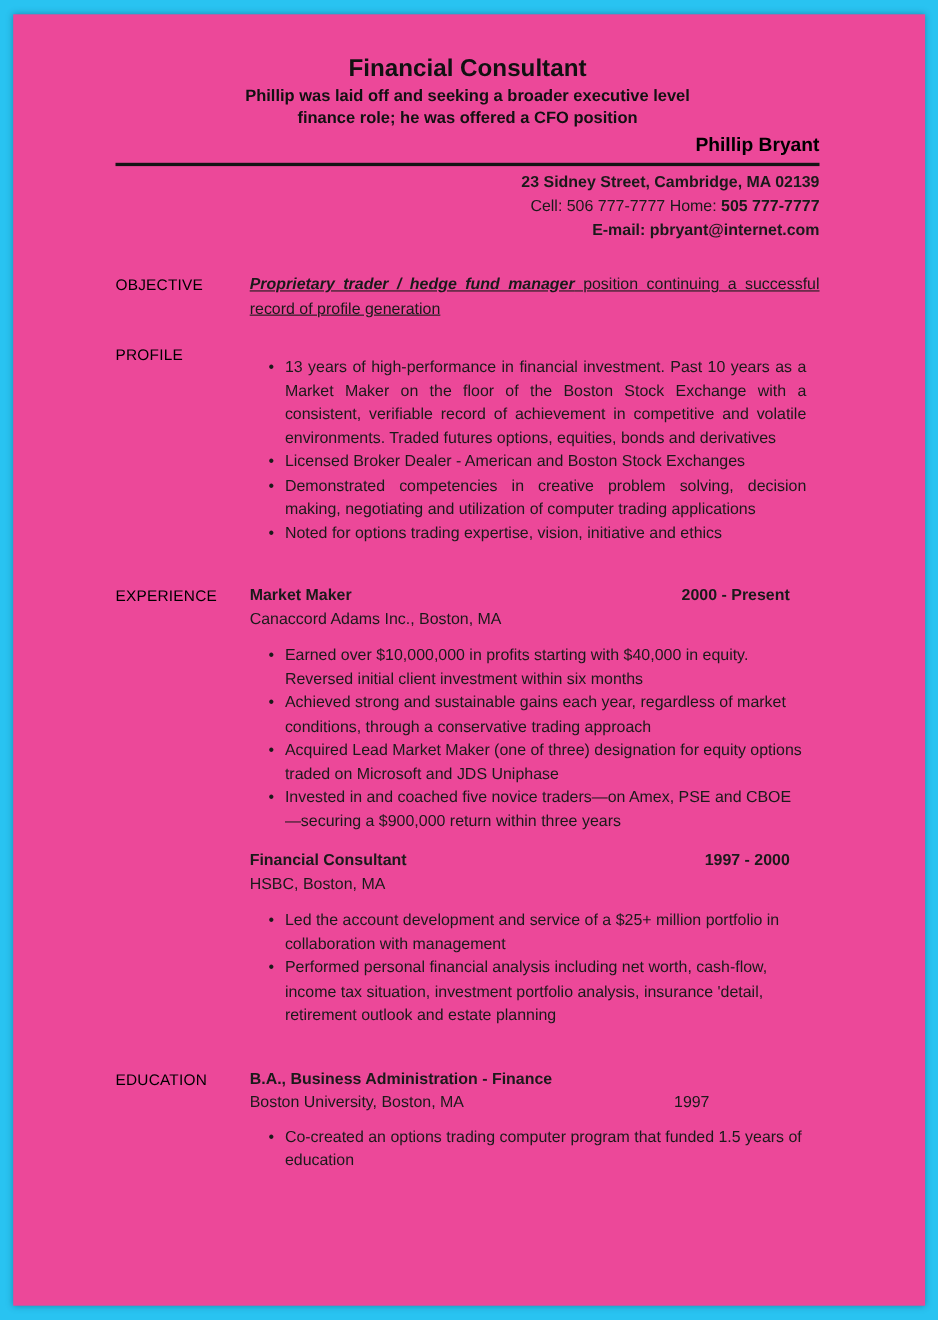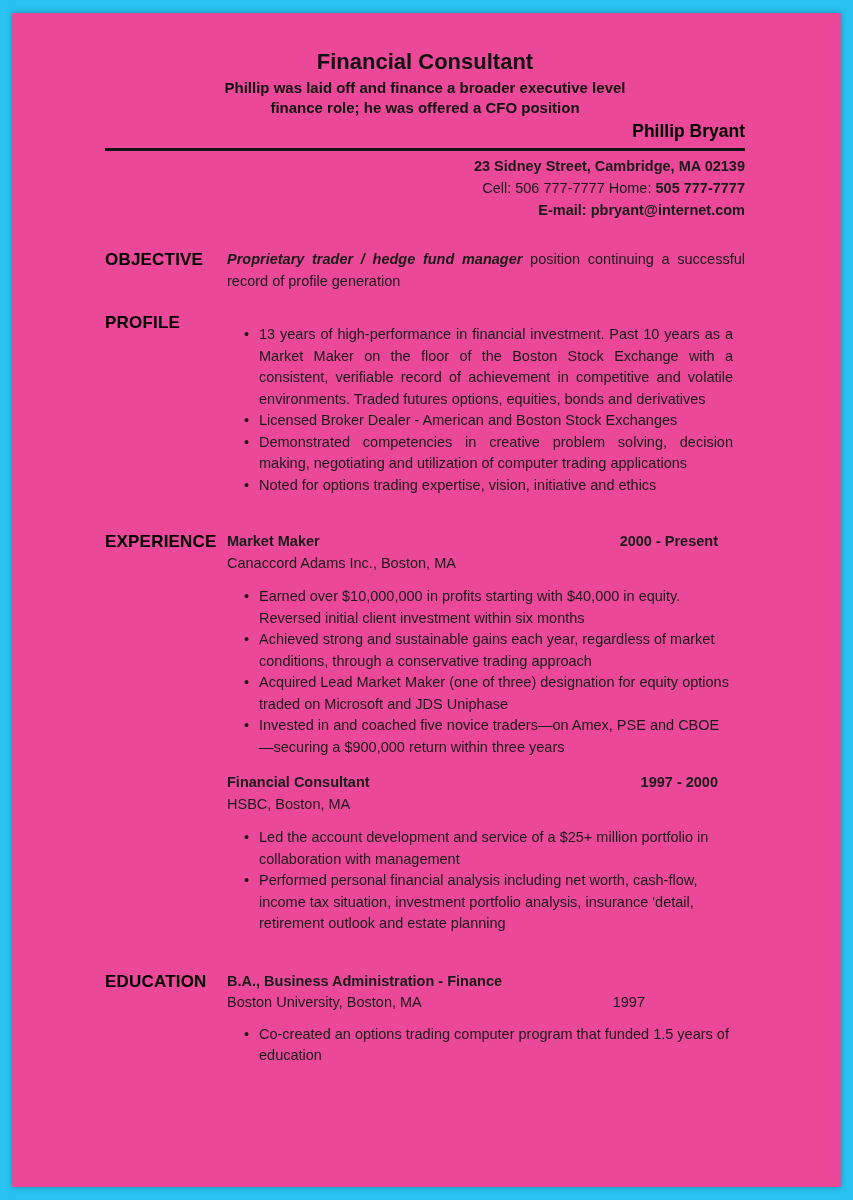--- a/index.html
+++ b/index.html
@@ -36,28 +36,28 @@
     margin-top:6px;height:3px;background:#141414;border:none;width:100%;
   }
   .contact{ text-align:right; margin-top:4px; }
   .contact .line{ line-height:22px; font-weight:700; }
   .contact .plain{ font-weight:400; }
   .contact .bold{ font-weight:700; }
   
   .section{ display:flex; }
   .section-label{
     flex:none;width:122px;
-    font-weight:700;font-size:17px;letter-spacing:.2px;color:#000;
+    font-weight:400;font-size:14px;letter-spacing:.2px;color:#000;
   }
   .section-body{ flex:1;min-width:0; }
   .sec-objective{ margin-top:28px; }
   .sec-profile{ margin-top:20px; }
   .sec-experience{ margin-top:23px; }
   .sec-education{ margin-top:24px; }
-  .objective-text{ text-align:justify; }
+  .objective-text{ text-align:justify;text-decoration:underline; }
   .objective-text .lead{ font-weight:700;font-style:italic; }
   
   ul.bullets{ margin:12px;padding:0;list-style:none; }
   ul.bullets li{
     position:relative;padding-left:20px;margin:0;
     text-align:justify;
   }
   ul.bullets li::before{
     content:"\2022";position:absolute;left:5px;top:0;
   }
@@ -77,21 +77,21 @@
 </style>
 </head>
 <body>
 
 <div class="frame">
   <div class="page">
     <div class="content">
 
       <div class="scenario-title">Financial Consultant</div>
       <div class="scenario-subtitle">
-        <div>Phillip was laid off and finance a broader executive level</div>
+        <div>Phillip was laid off and seeking a broader executive level</div>
         <div>finance role; he was offered a CFO position</div>
       </div>
 
       <div class="candidate-name">Phillip Bryant</div>
 
       <div class="header-rule"></div>
 
       <div class="contact">
         <div class="line">23 Sidney Street, Cambridge, MA 02139</div>
         <div class="line"><span class="plain">Cell: 506 777-7777 Home: </span><span class="bold">505 777-7777</span></div>

